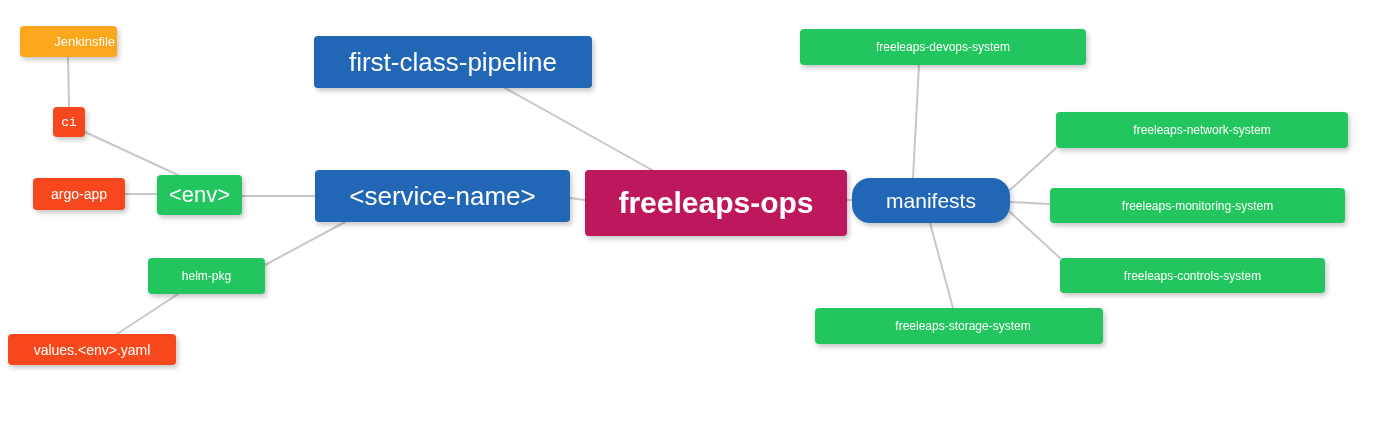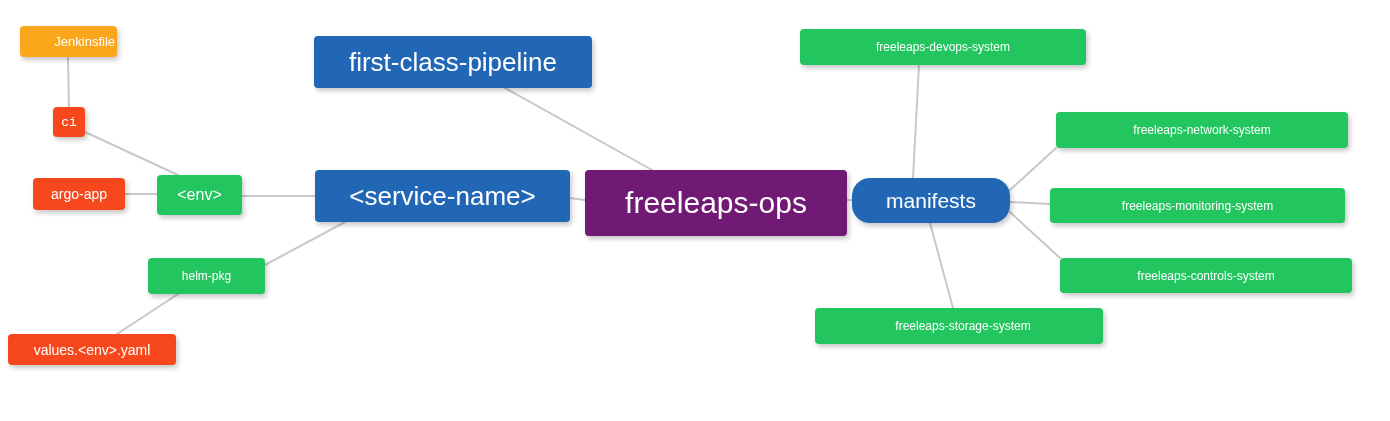--- a/index.html
+++ b/index.html
@@ -39,30 +39,30 @@
     line-height: 1;
     box-shadow: 2px 3px 5px rgba(0,0,0,0.22);
     user-select: none;
     cursor: pointer;
   }
   .node .node-label {
     display: block;
     padding: 0 2px;
   }
   
-  .c-dark   { background: #701a75; }
+  .c-dark   { background: #be185d; font-weight: bold; }
   .c-blue   { background: #2167b6; }
   .c-green  { background: #22c55e; }
   .c-orange { background: #fba71b; }
   .c-red    { background: #f7481d; }
   
   .s-root   { font-size: 30px; }
   .s-l1     { font-size: 26px; }
   .s-l2     { font-size: 21px; }
-  .s-l2sm   { font-size: 16px; }
+  .s-l2sm   { font-size: 22px; }
   .s-l3     { font-size: 12px; }
   .s-l3sm   { font-size: 14px; }
   .s-tiny   { font-size: 13px; }
 </style>
 </head>
 <body>
 
 <div id="mindmap">
   <svg id="edge-layer" viewBox="0 0 1390 421" width="1390" height="421" aria-hidden="true">
       <line x1="570" y1="198" x2="585" y2="200" stroke="#c8c8c8" stroke-width="2" stroke-linecap="round"></line>
@@ -113,20 +113,20 @@
       </div>
       <div class="node c-green s-l3" style="left: 800px; top: 29px; width: 286px; height: 36px;">
         <span class="node-label">freeleaps-devops-system</span>
       </div>
       <div class="node c-green s-l3" style="left: 1056px; top: 112px; width: 292px; height: 36px;">
         <span class="node-label">freeleaps-network-system</span>
       </div>
       <div class="node c-green s-l3" style="left: 1050px; top: 188px; width: 295px; height: 35px;">
         <span class="node-label">freeleaps-monitoring-system</span>
       </div>
-      <div class="node c-green s-l3" style="left: 1060px; top: 258px; width: 292px; height: 35px;">
+      <div class="node c-green s-l3" style="left: 1060px; top: 258px; width: 265px; height: 35px;">
         <span class="node-label">freeleaps-controls-system</span>
       </div>
       <div class="node c-green s-l3" style="left: 815px; top: 308px; width: 288px; height: 36px; padding-left: 8px;">
         <span class="node-label">freeleaps-storage-system</span>
       </div>
     </div>
 </div>
 
 </body></html>

